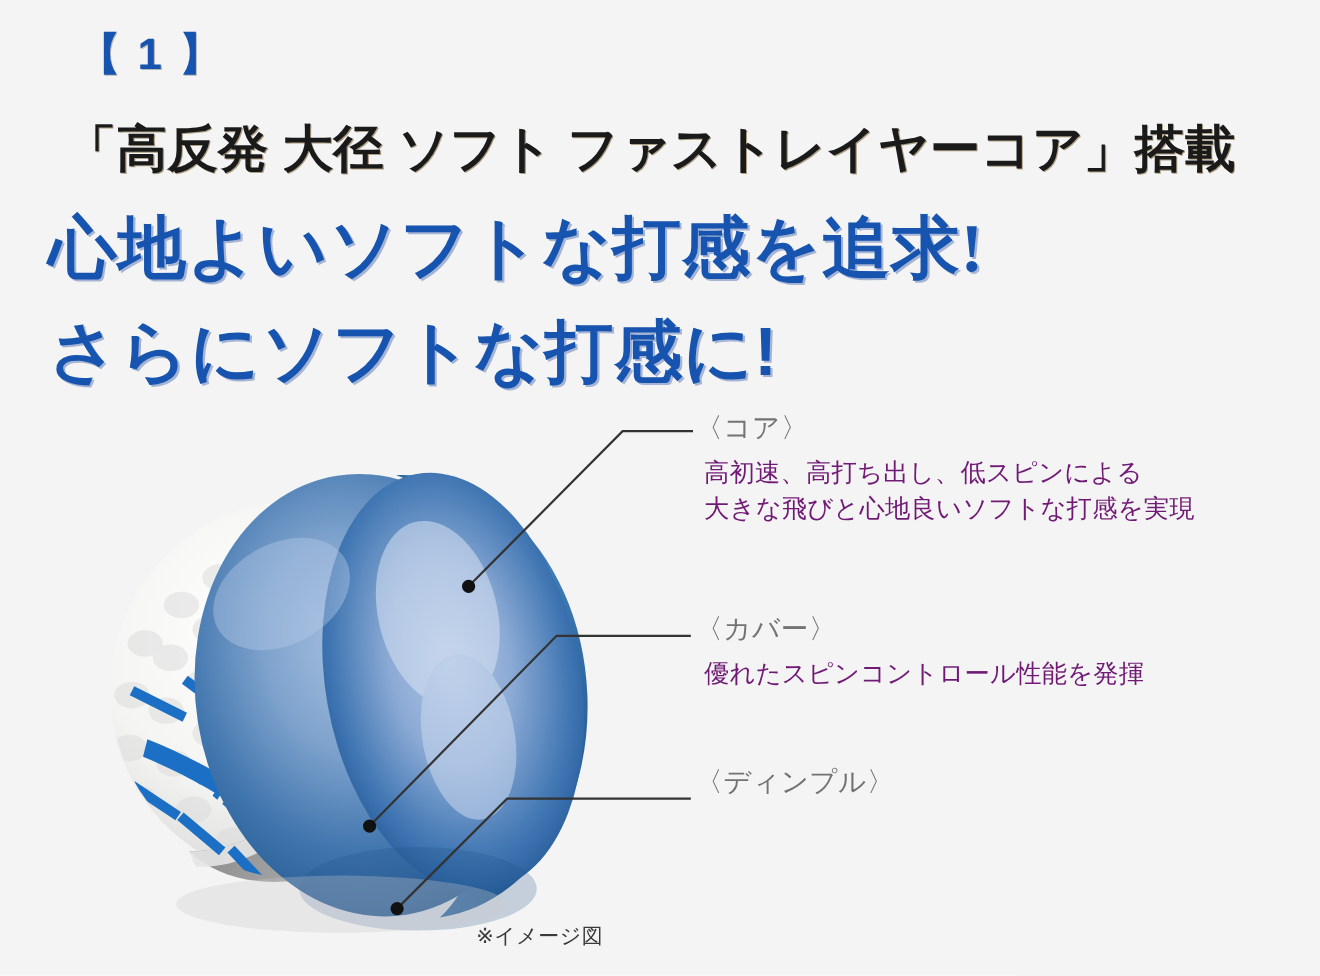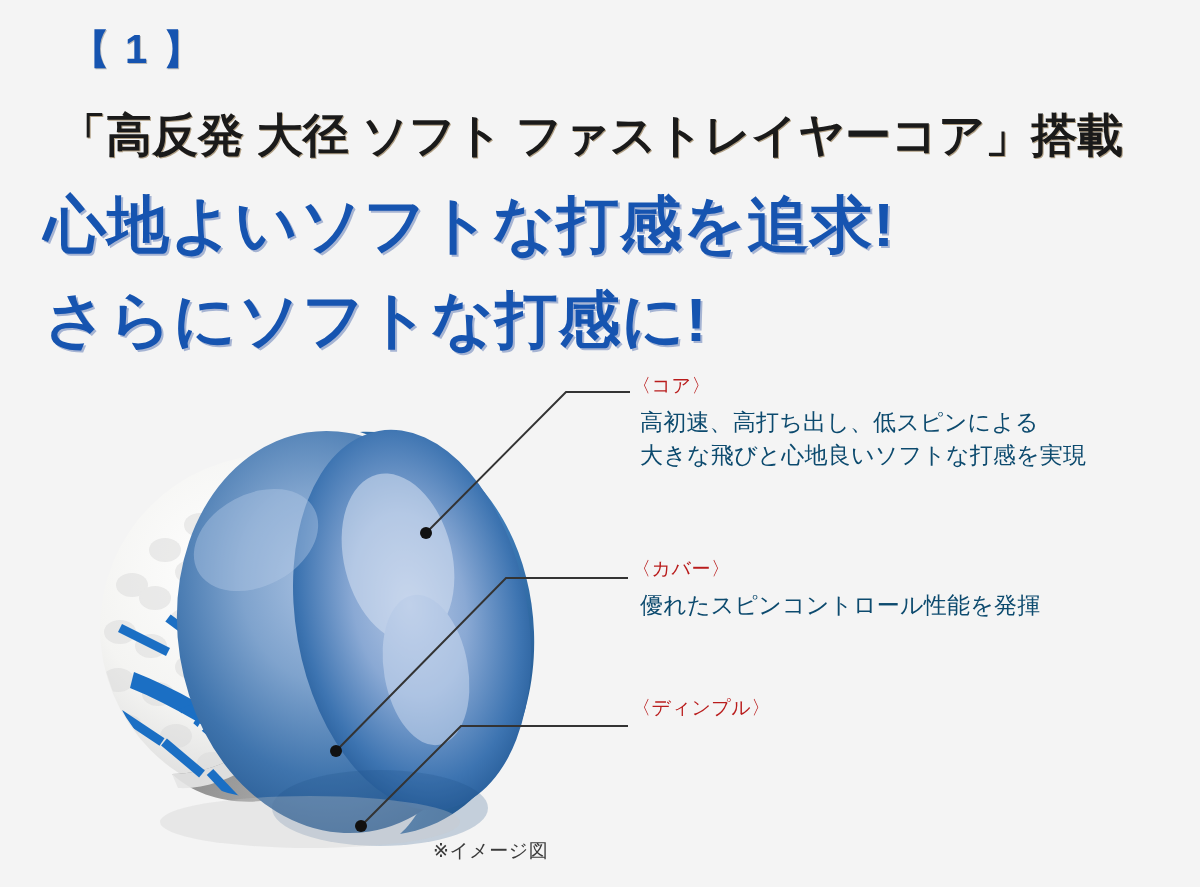--- a/index.html
+++ b/index.html
@@ -44,50 +44,51 @@
   .hdr-big {
     position: absolute;
     left: 44px;
     font-size: 62px;
     font-weight: bold;
     color: #1654b0;
     letter-spacing: 1px;
     white-space: nowrap;
     text-shadow: 2px 2px 0 rgba(20,60,150,0.35);
   }
-  #hdr-big-1 { top: 183px; }
+  #hdr-big-1 { top: 183px; font-family: Liberation Serif, serif; }
   #hdr-big-2 { top: 278px; text-align: center; }
 
   
   #ball-figure {
     position: absolute;
     left: 60px;
     top: 370px;
     width: 620px;
     height: 500px;
   }
   #ball-svg { display: block; }
 
   
   .callout {
     position: absolute;
     left: 632px;
     white-space: nowrap;
   }
   .callout .c-title {
-    font-size: 19px;
+    font-size: 25px;
     font-weight: 500;
-    color: #b91c1c;
+    color: #737373;
     letter-spacing: 0.5px;
     line-height: 1.2;
     margin: 0 0 8px 0;
+    font-family: Liberation Serif, serif;
   }
   .callout .c-line {
     font-size: 23px;
-    color: #0c4a6e;
+    color: #701a75;
     line-height: 1.45;
     margin: 0 0 0 8px;
     letter-spacing: 0.2px;
   }
   #callout-core   { top: 375px; }
   #callout-cover  { top: 558px; }
   #callout-dimple { top: 697px; }
 
   .fig-note {
     position: absolute;

